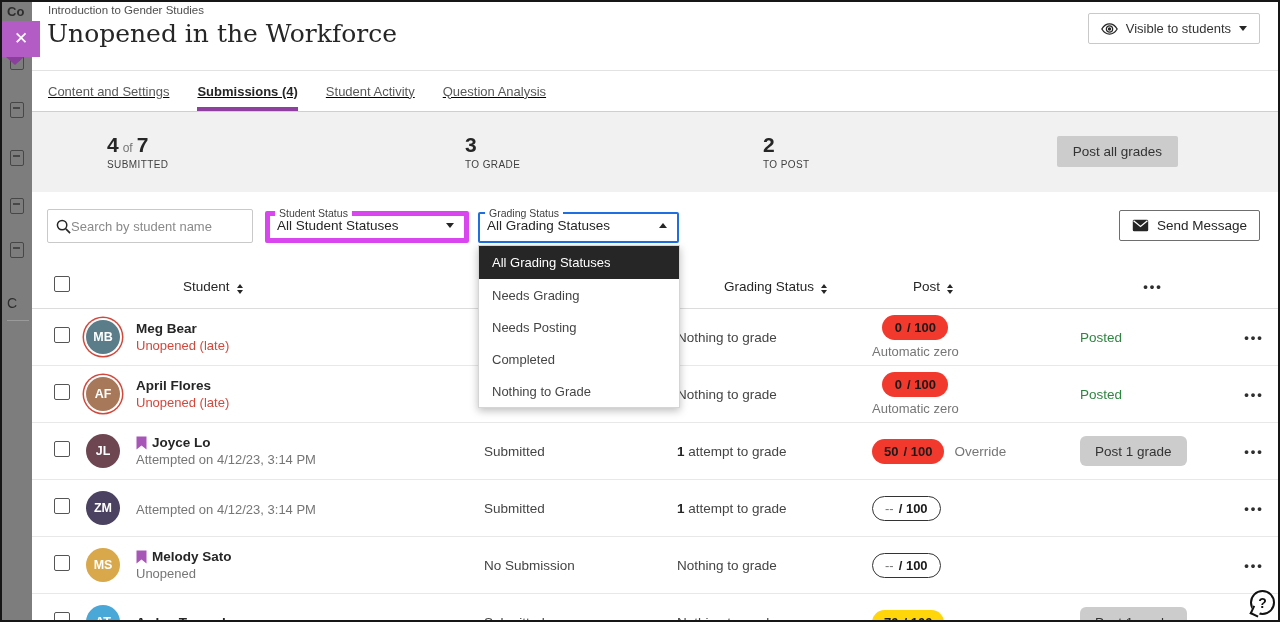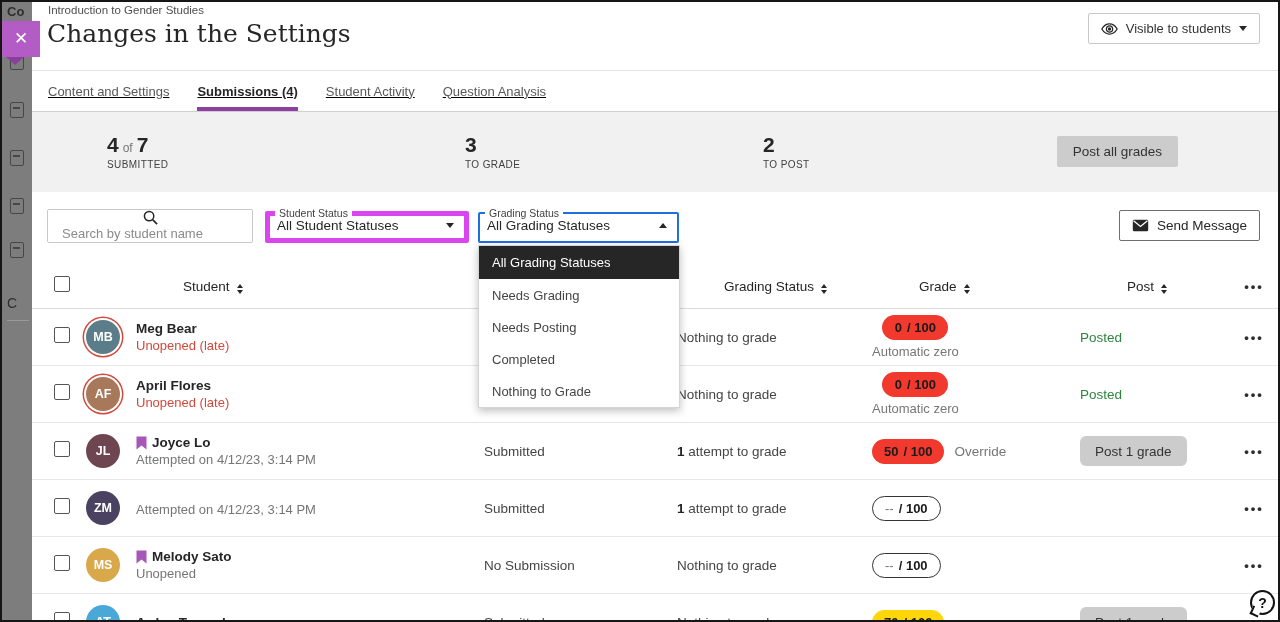--- a/index.html
+++ b/index.html
@@ -42,21 +42,21 @@
   
   .statsbar{position:absolute;left:0;right:0;top:110px;height:80px;background:var(--stats_bg);}
   .stat{position:absolute;top:21px;}
   .stat-top{display:flex;align-items:baseline;}
   .stat-num{font-size:21px;font-weight:bold;color:#262626;}
   .stat-of{font-size:12px;color:#767676;margin:0 4px;}
   .stat-label{font-size:10px;color:#3f3f3f;letter-spacing:.4px;margin-top:2px;}
   .post-all-btn{position:absolute;right:100px;top:24px;height:31px;padding:0 16px;background:var(--button_gray);border:none;border-radius:2px;font-size:13.5px;color:#333;cursor:pointer;}
 
   
-  .search-box{position:absolute;left:15px;top:207px;width:206px;height:34px;border:1px solid #c9c9c9;border-radius:2px;display:flex;align-items:center;padding:0 8px;background:#fff;flex-direction:column;}
+  .search-box{position:absolute;left:15px;top:207px;width:206px;height:34px;border:1px solid #c9c9c9;border-radius:2px;display:flex;align-items:center;padding:0 8px;background:#fff;}
   .search-box input{border:none;outline:none;flex:1;font-size:13px;font-family:"Liberation Sans",sans-serif;color:#333;}
   .search-box input::placeholder{color:#8a8a8a;}
   .filter-select{position:absolute;top:205px;height:36px;border:5px solid #d946ef;border-radius:2px;background:#fff;cursor:pointer;}
   .filter-select legend{font-size:10.5px;color:#3f3f3f;padding:0 4px;margin-left:5px;}
   .sel-row{display:flex;align-items:center;justify-content:space-between;padding:0 10px 0 7px;margin-top:-1px;font-size:13.5px;color:#262626;}
   #student-select{left:233px;width:204px;}
   #grading-select{left:446px;width:201px;border:2px solid var(--focus_blue);}
   .send-msg-btn{position:absolute;right:18px;top:208px;height:31px;display:flex;align-items:center;gap:8px;padding:0 12px;background:#fff;border:1px solid #6e6e6e;border-radius:2px;font-size:13.5px;color:#262626;cursor:pointer;}
 
   
@@ -121,21 +121,21 @@
     <div class="side-divider"></div>
   </div>
 
   <button class="close-btn">
     <span>✕</span>
   </button>
 
   <div class="panel">
 
     <div class="breadcrumb">Introduction to Gender Studies</div>
-    <div class="page-title">Changes in the Settings</div>
+    <div class="page-title">Unopened in the Workforce</div>
     <button class="visibility-btn">
       <span>
         <svg width="17" height="12" viewBox="0 0 20 13">
             <path d="M10 .5C4.5.5 1 6.5 1 6.5s3.5 6 9 6 9-6 9-6-3.5-6-9-6zm0 9.7a3.7 3.7 0 110-7.4 3.7 3.7 0 010 7.4z" fill="none" stroke="#262626" stroke-width="1.5"></path>
             <circle cx="10" cy="6.5" r="2" fill="#262626"></circle>
           </svg>
       </span>
       <span>Visible to students</span>
       <span class="caret-dn"></span>
     </button>
@@ -228,27 +228,20 @@
             </span>
         </div>
         <div></div>
         <div class="hcell">
           <span>Grading Status</span>
           <span class="sort">
               <i class="tu"></i>
               <i class="td"></i>
             </span>
         </div>
-        <div class="hcell c-grade">
-          <span>Grade</span>
-          <span class="sort">
-              <i class="tu"></i>
-              <i class="td"></i>
-            </span>
-        </div>
         <div class="hcell c-post">
           <span>Post</span>
           <span class="sort">
               <i class="tu"></i>
               <i class="td"></i>
             </span>
         </div>
         <div class="c-menu"><span class="dots">•••</span></div>
       </div>
 

